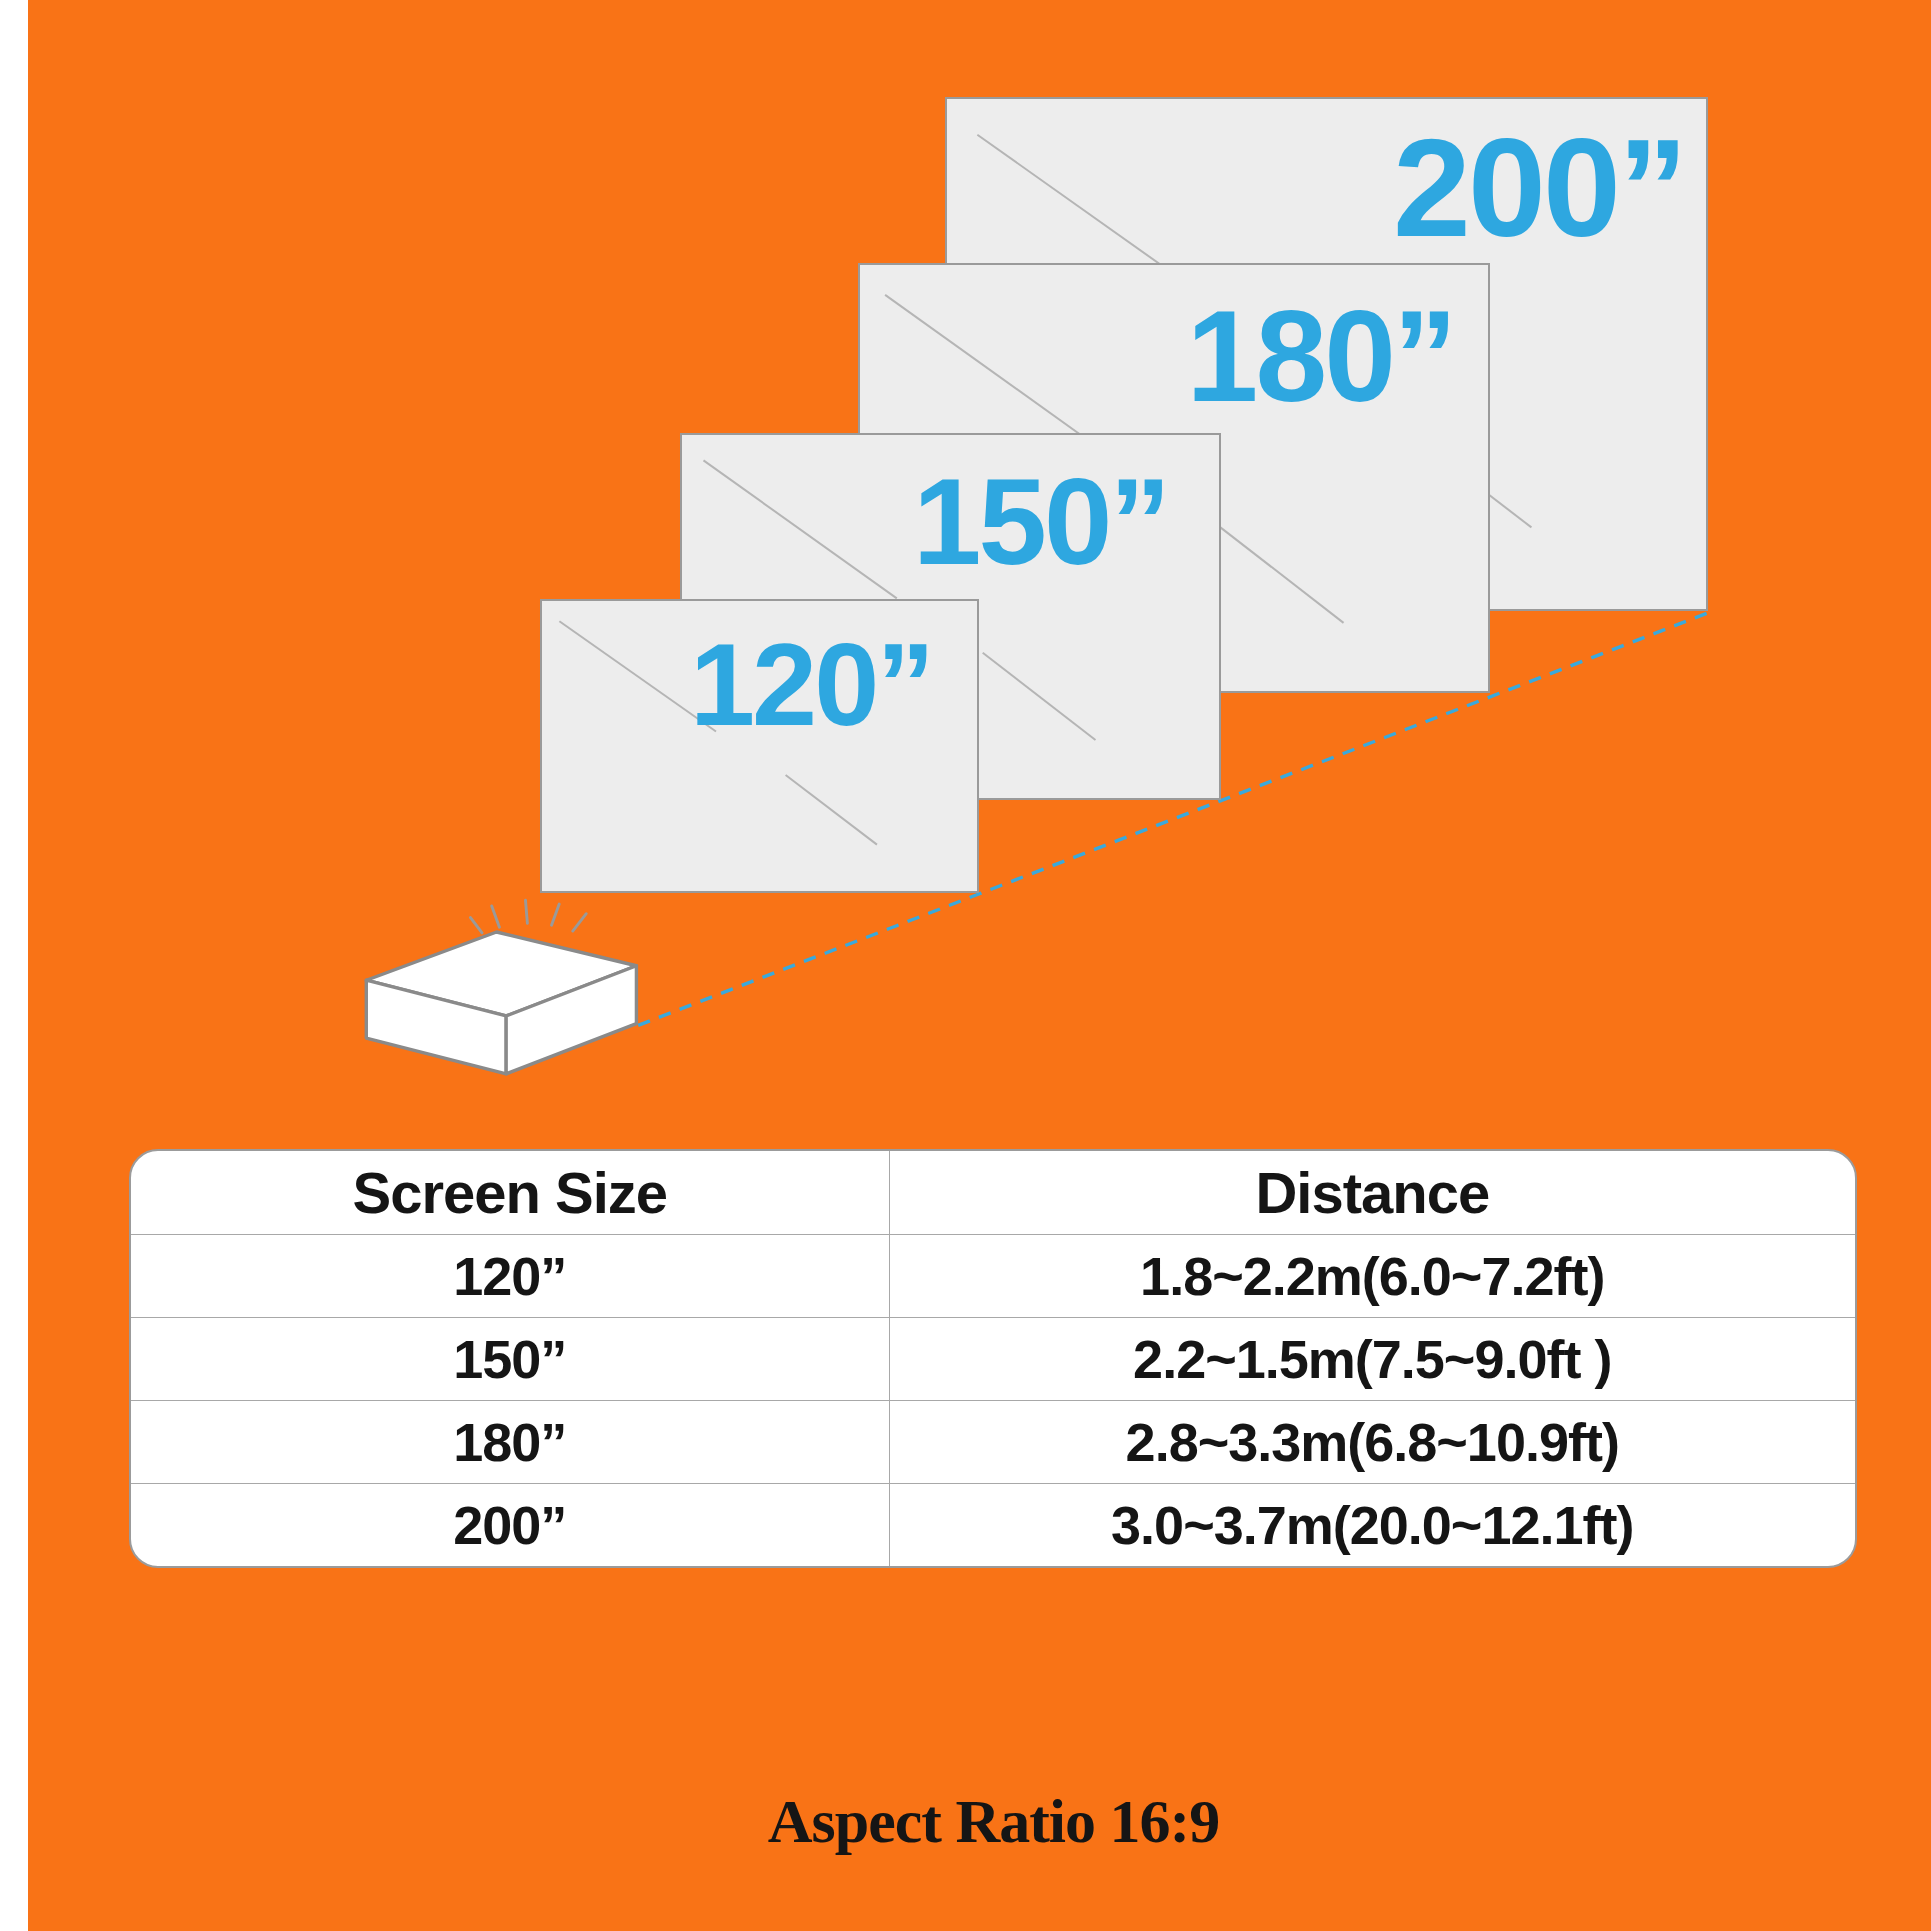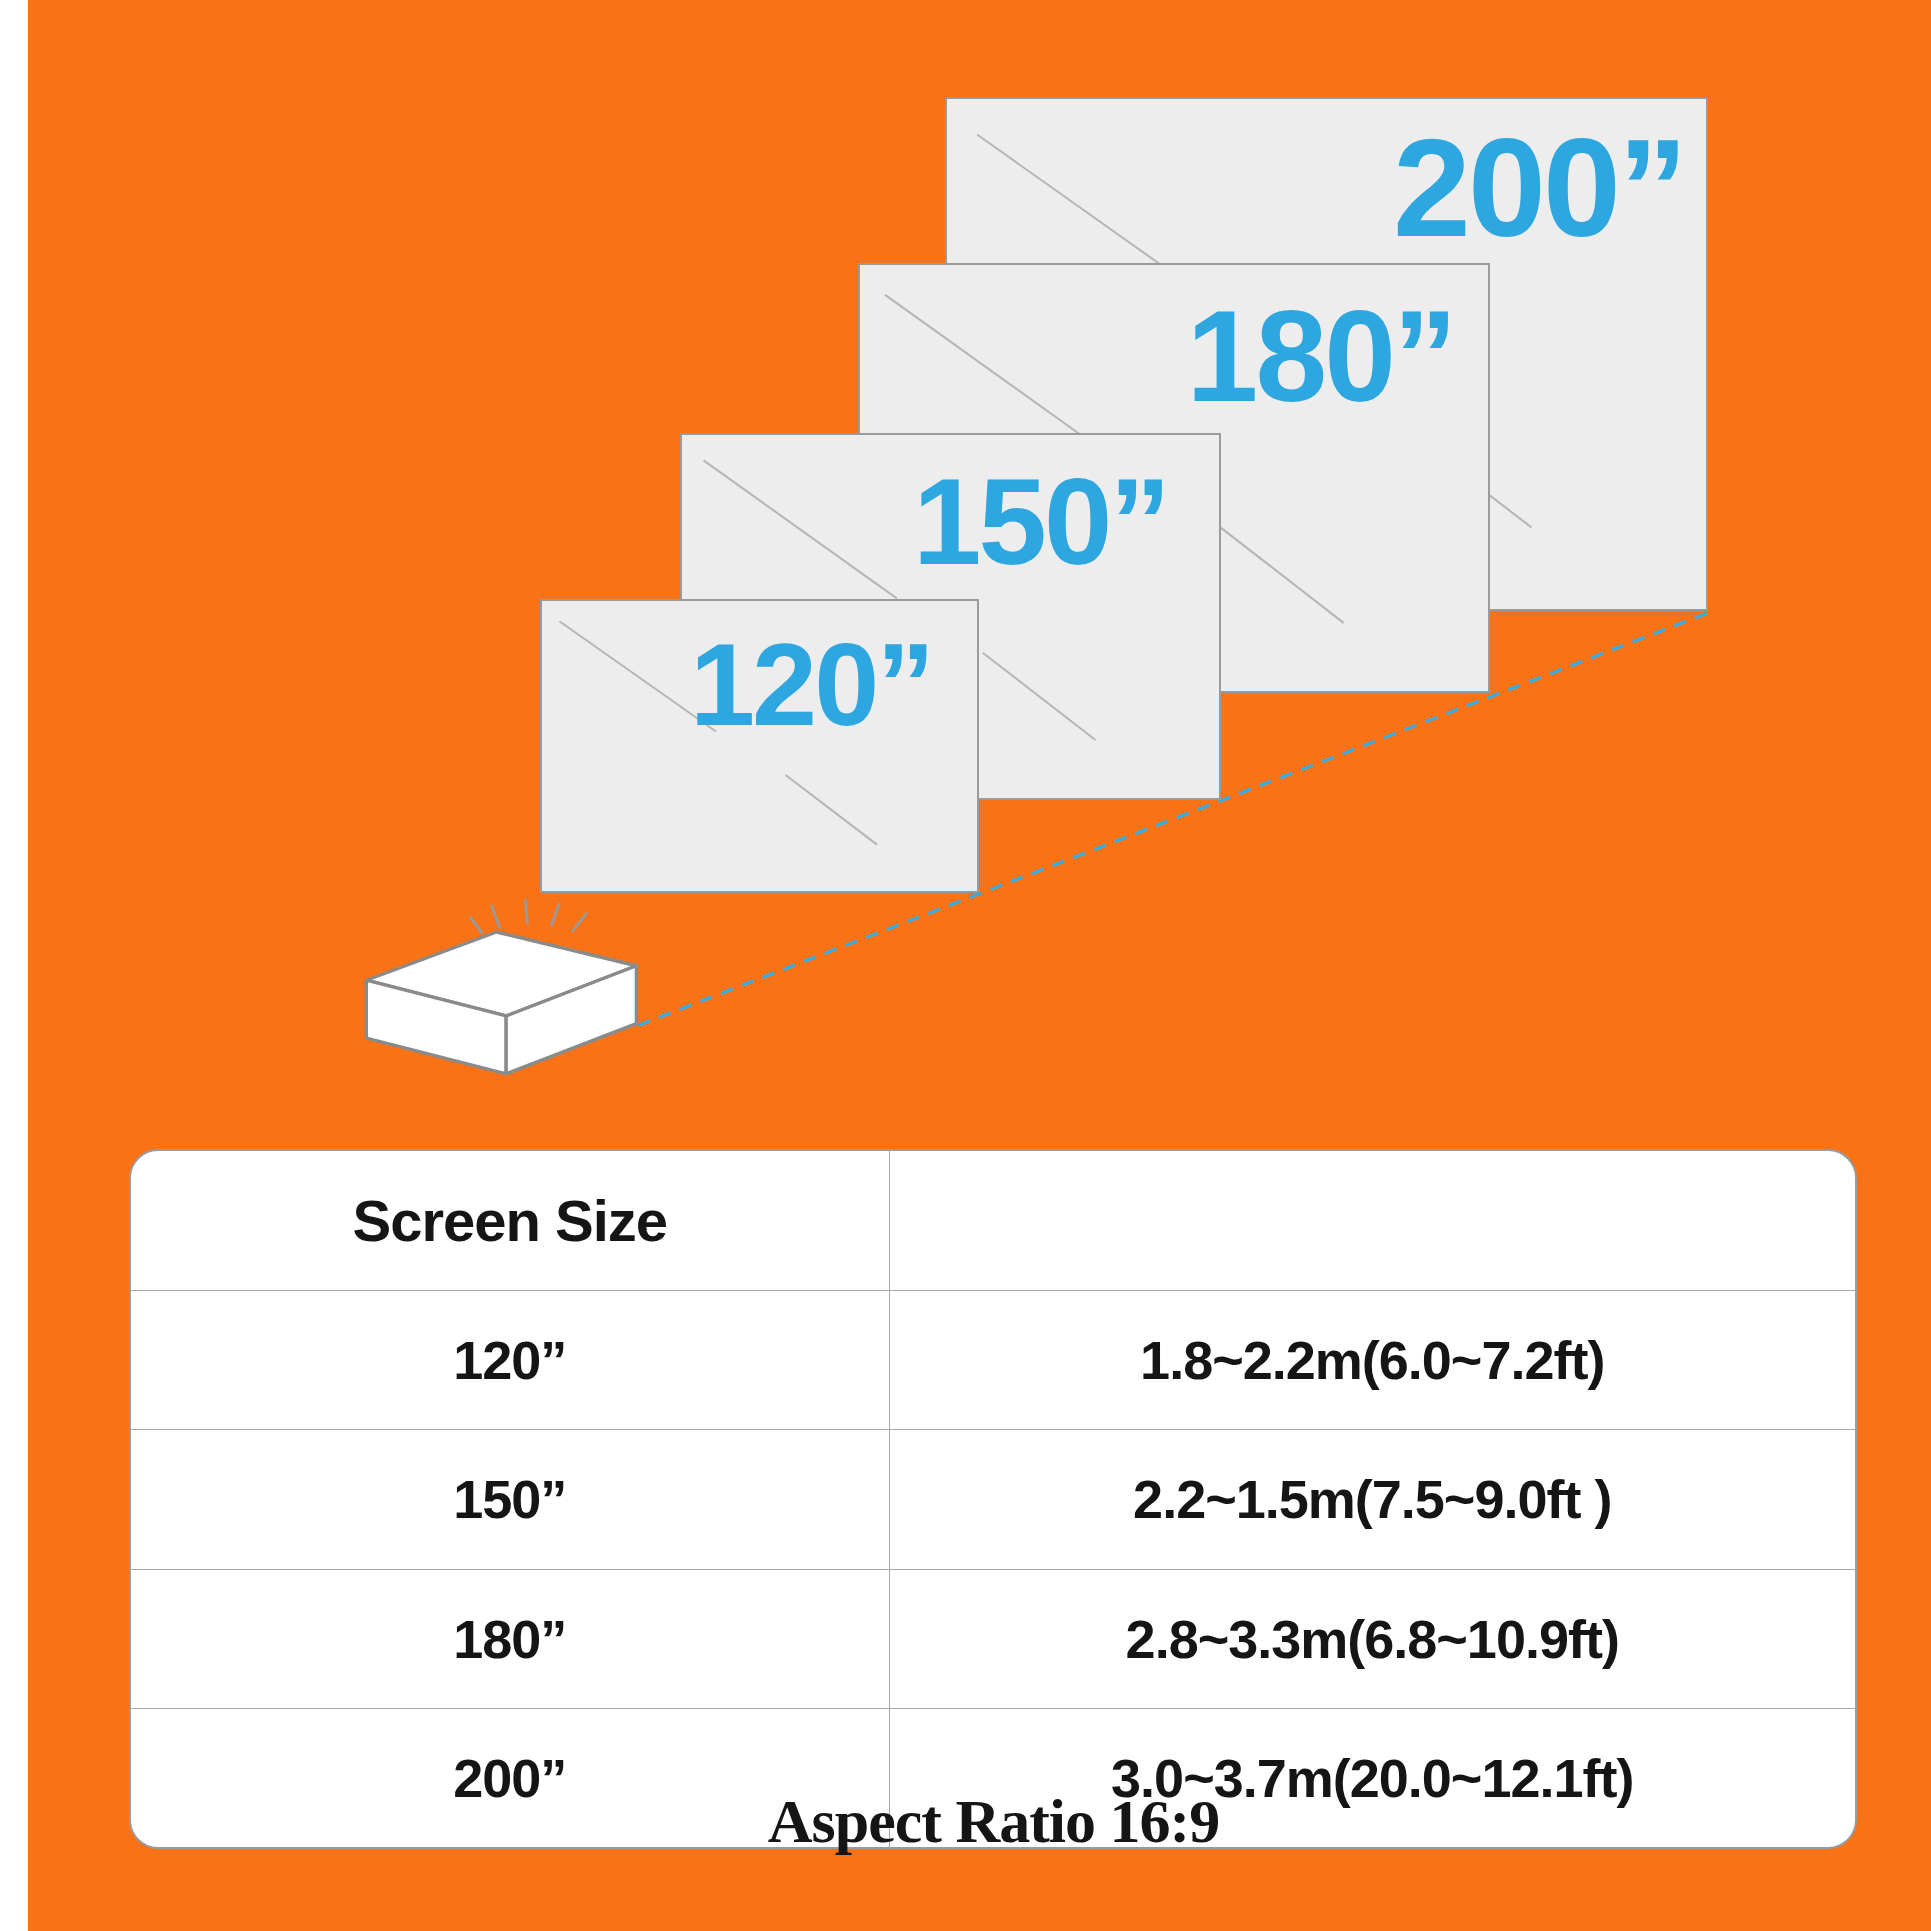--- a/index.html
+++ b/index.html
@@ -52,21 +52,21 @@
   .projector-svg {
     position:absolute; left:319px; top:898px;
     width:328px; height:232px;
     z-index:5;
   }
 
   
   .dist-table {
     position:absolute;
     left:101px; top:1149px;
-    width:1728px; height:700px;
+    width:1728px; height:419px;
     border:2.9px solid #9b9b9b;
     border-radius:29px;
     background:#ffffff;
     box-sizing:border-box;
     display:grid;
     grid-template-rows:repeat(5, 1fr);
     overflow:hidden;
     z-index:6;
   }
   .t-row { display:grid; grid-template-columns:44% 56%; }
@@ -143,20 +143,21 @@
     <g fill="#ffffff" stroke="#8a8a8a" stroke-width="3.5" stroke-linejoin="round">
       <polygon points="20,85 155,35 300,70 165,122"></polygon>
       <polygon points="20,85 20,145 165,182 165,122"></polygon>
       <polygon points="165,122 165,182 300,130 300,70"></polygon>
     </g>
   </svg>
 
   <div class="dist-table">
     <div class="t-row header">
       <div class="t-cell first">Screen Size</div>
+      <div class="t-cell">Distance</div>
     </div>
     <div class="t-row">
       <div class="t-cell first">120”</div>
       <div class="t-cell">1.8~2.2m(6.0~7.2ft)</div>
     </div>
     <div class="t-row">
       <div class="t-cell first">150”</div>
       <div class="t-cell">2.2~1.5m(7.5~9.0ft )</div>
     </div>
     <div class="t-row">

